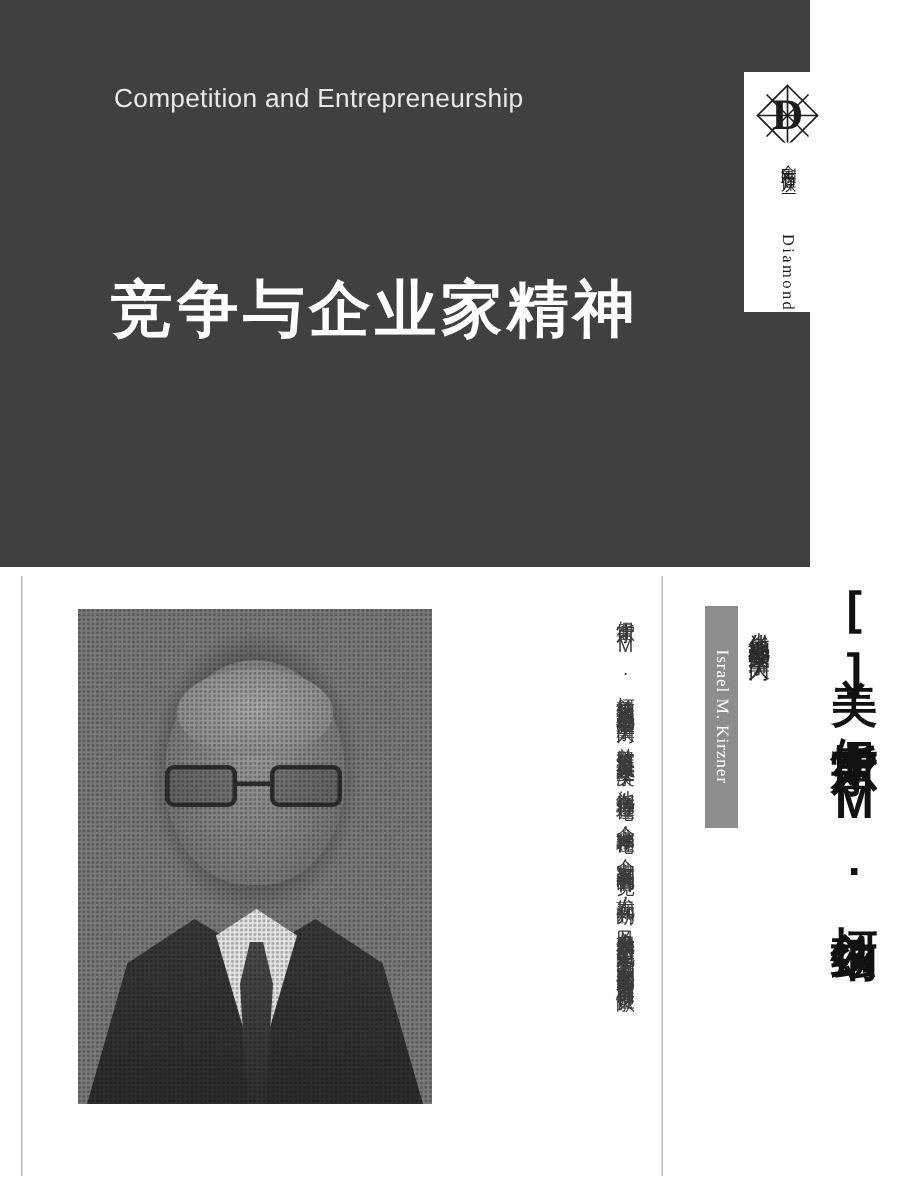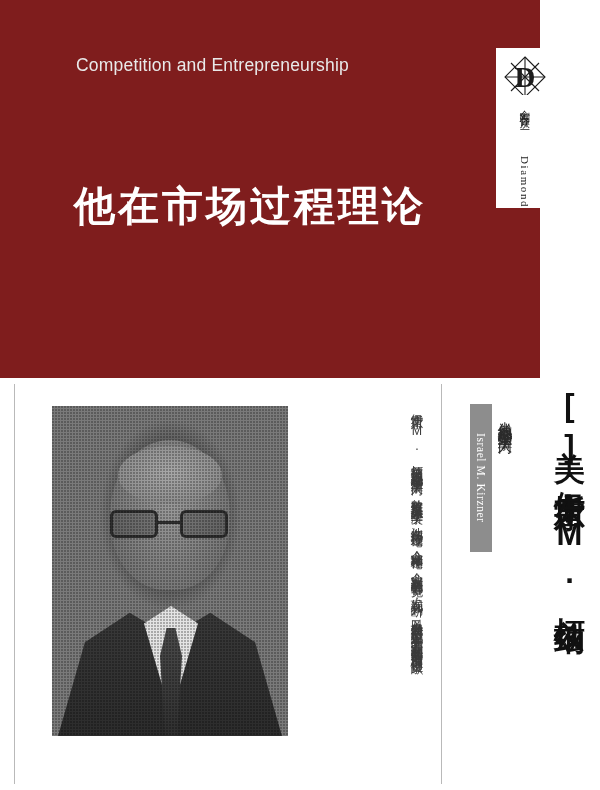--- a/index.html
+++ b/index.html
@@ -19,21 +19,21 @@
     background: #ffffff;
   }
 
   
   .top-panel {
     position: absolute;
     left: 0;
     top: 0;
     width: 540px;
     height: 378px;
-    background: #7f1d1d;
+    background: #404040;
   }
 
   .eng-title {
     position: absolute;
     left: 76px;
     top: 54px;
     width: 400px;
     color: #e9e9e9;
     font-size: 17.5px;
     letter-spacing: 0.2px;
@@ -273,21 +273,21 @@
   }
 </style>
 </head>
 <body>
 
 <div class="cover">
 
   <div class="top-panel">
     <div class="eng-title">Competition and Entrepreneurship</div>
 
-    <div class="cn-title">他在市场过程理论</div>
+    <div class="cn-title">竞争与企业家精神</div>
 
     <div class="logo-block">
       <div class="logo-diamond">
         <svg class="lines" viewBox="0 0 44 44">
           <rect x="0" y="0" width="44" height="44" fill="#ffffff"></rect>
           <g stroke="#1c1c1c" stroke-width="1.1" fill="none">
             <polygon points="22,2 42,22 22,42 2,22"></polygon>
             <line x1="2" y1="22" x2="42" y2="22"></line>
             <line x1="22" y1="2" x2="22" y2="42"></line>
             <line x1="8" y1="8" x2="36" y2="36"></line>

